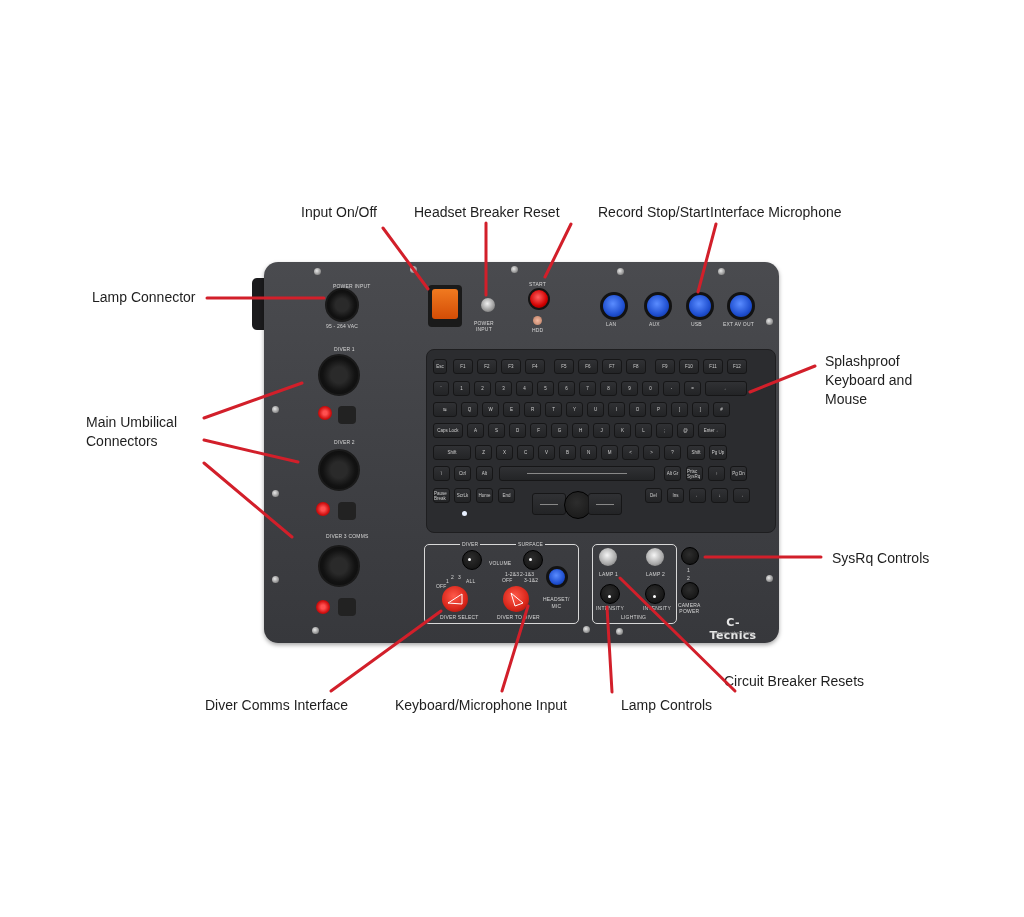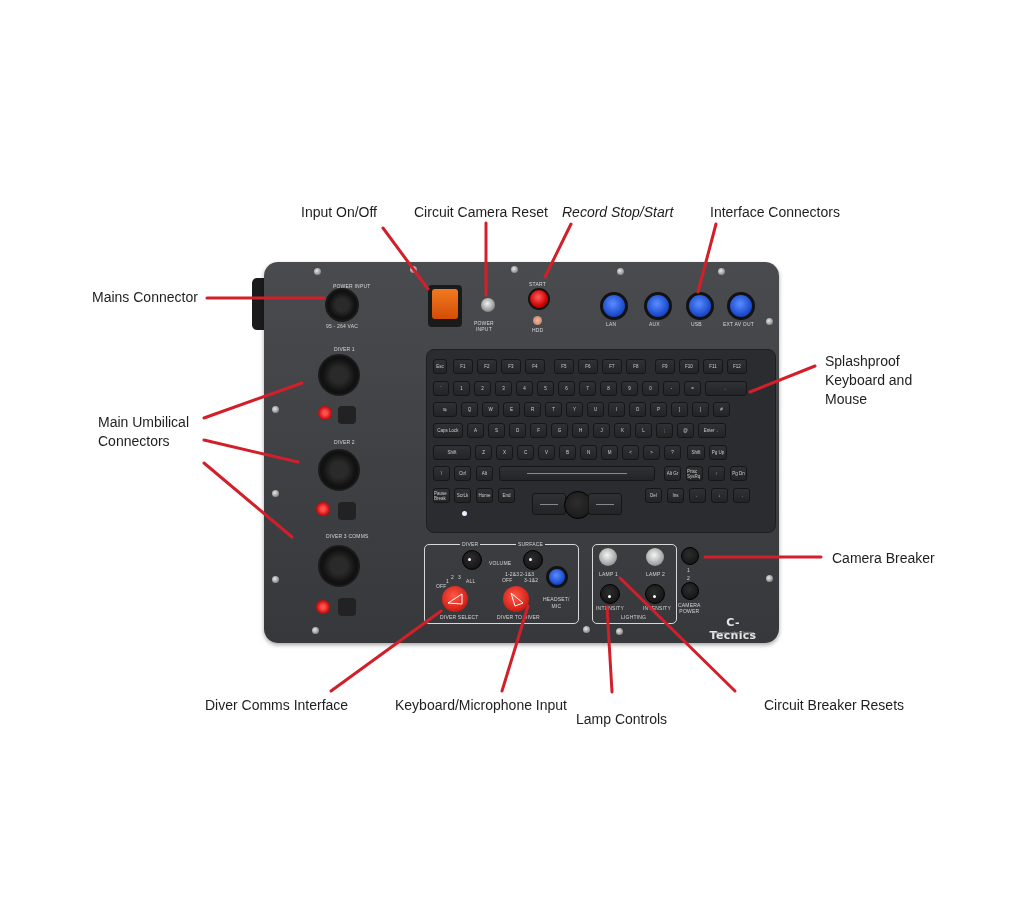--- a/index.html
+++ b/index.html
@@ -27,34 +27,34 @@
   .redknob{position:absolute;width:26px;height:26px;border-radius:50%;background:radial-gradient(circle at 45% 40%,#ff5a4a,#d8261a 60%,#8a0c06 100%);}
   .lamp-cb{position:absolute;width:18px;height:18px;border-radius:50%;background:radial-gradient(circle at 45% 40%,#f5f5f5,#a8a8a8 60%,#5a5a5a 100%);}
   .logo{position:absolute;left:706px;top:616px;width:54px;height:18px;color:#e6e6e6;font-size:11px;font-weight:bold;text-align:center;letter-spacing:.3px;font-family:"DejaVu Sans",sans-serif;}
   .logo-sub{position:absolute;left:704px;top:631px;width:58px;font-size:3.5px;color:#bbb;text-align:center;}
   .tb-dot{position:absolute;width:5px;height:5px;border-radius:50%;background:#e8f0ff;}
 </style>
 </head>
 <body>
 
 <div class="callout" style="left:301px;top:203px;">Input On/Off</div>
-<div class="callout" style="left:414px;top:203px;">Circuit Camera Reset</div>
-<div class="callout" style="left:562px;top:203px;font-style:italic;">Record Stop/Start</div>
-<div class="callout" style="left:710px;top:203px;">Interface Connectors</div>
-<div class="callout" style="left:92px;top:288px;">Mains Connector</div>
+<div class="callout" style="left:414px;top:203px;">Headset Breaker Reset</div>
+<div class="callout" style="left:598px;top:203px;">Record Stop/Start</div>
+<div class="callout" style="left:710px;top:203px;">Interface Microphone</div>
+<div class="callout" style="left:92px;top:288px;">Lamp Connector</div>
 <div class="callout" style="left:825px;top:352px;">Splashproof
 Keyboard and
  Mouse</div>
-<div class="callout" style="left:98px;top:413px;">Main Umbilical
+<div class="callout" style="left:86px;top:413px;">Main Umbilical
 Connectors</div>
-<div class="callout" style="left:832px;top:549px;">Camera Breaker</div>
+<div class="callout" style="left:832px;top:549px;">SysRq Controls</div>
 <div class="callout" style="left:205px;top:696px;">Diver Comms Interface</div>
 <div class="callout" style="left:395px;top:696px;">Keyboard/Microphone Input</div>
-<div class="callout" style="left:576px;top:696px;margin-top:14px;">Lamp Controls</div>
-<div class="callout" style="left:724px;top:696px;margin-left:40px;">Circuit Breaker Resets</div>
+<div class="callout" style="left:621px;top:696px;">Lamp Controls</div>
+<div class="callout" style="left:724px;top:672px;">Circuit Breaker Resets</div>
 
 <div class="mains-box"></div>
 
 <div class="panel"></div>
 
 <div class="screw" style="left:314px;top:268px"></div>
 <div class="screw" style="left:410px;top:266px"></div>
 <div class="screw" style="left:511px;top:266px"></div>
 <div class="screw" style="left:617px;top:268px"></div>
 <div class="screw" style="left:718px;top:268px"></div>

